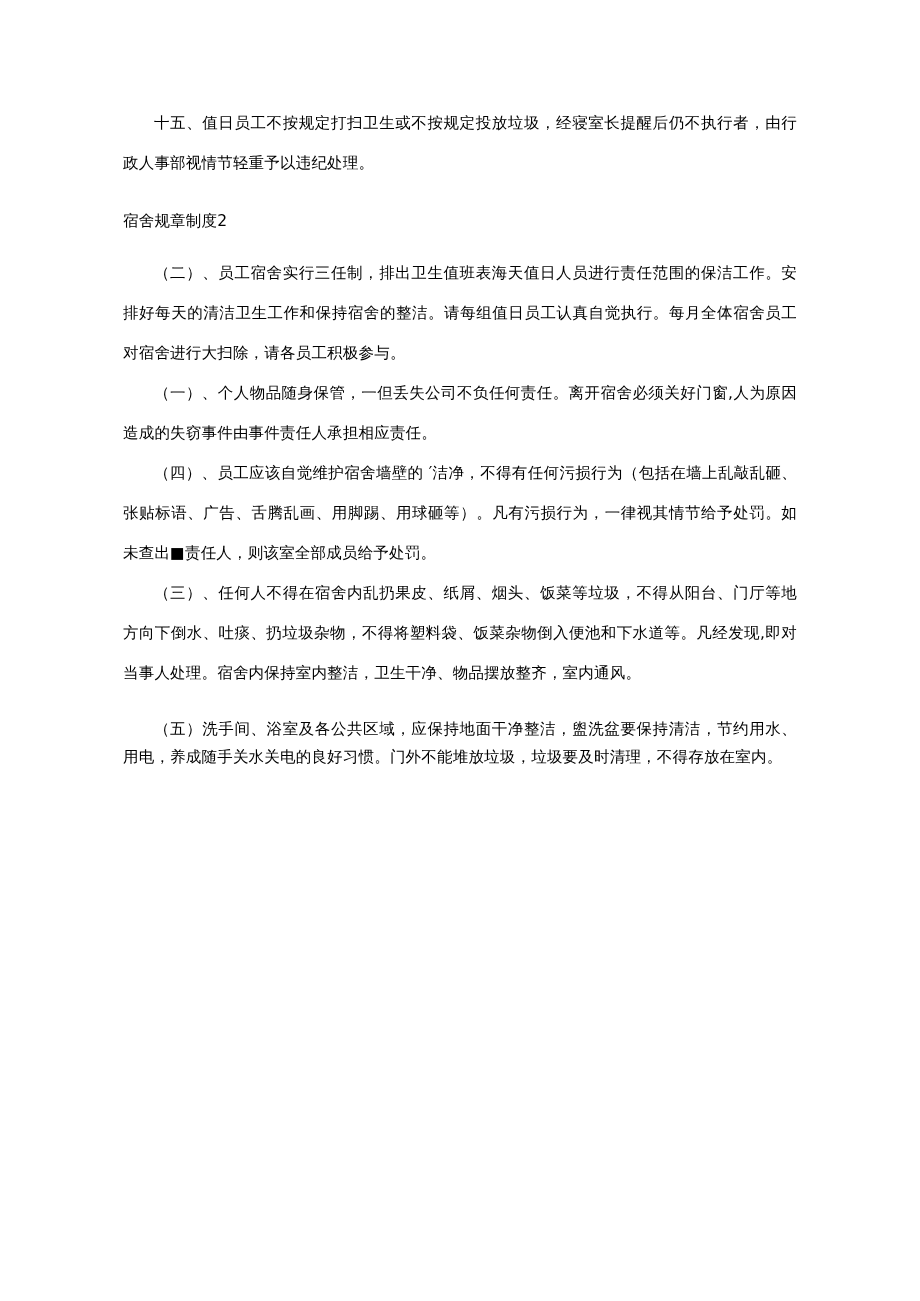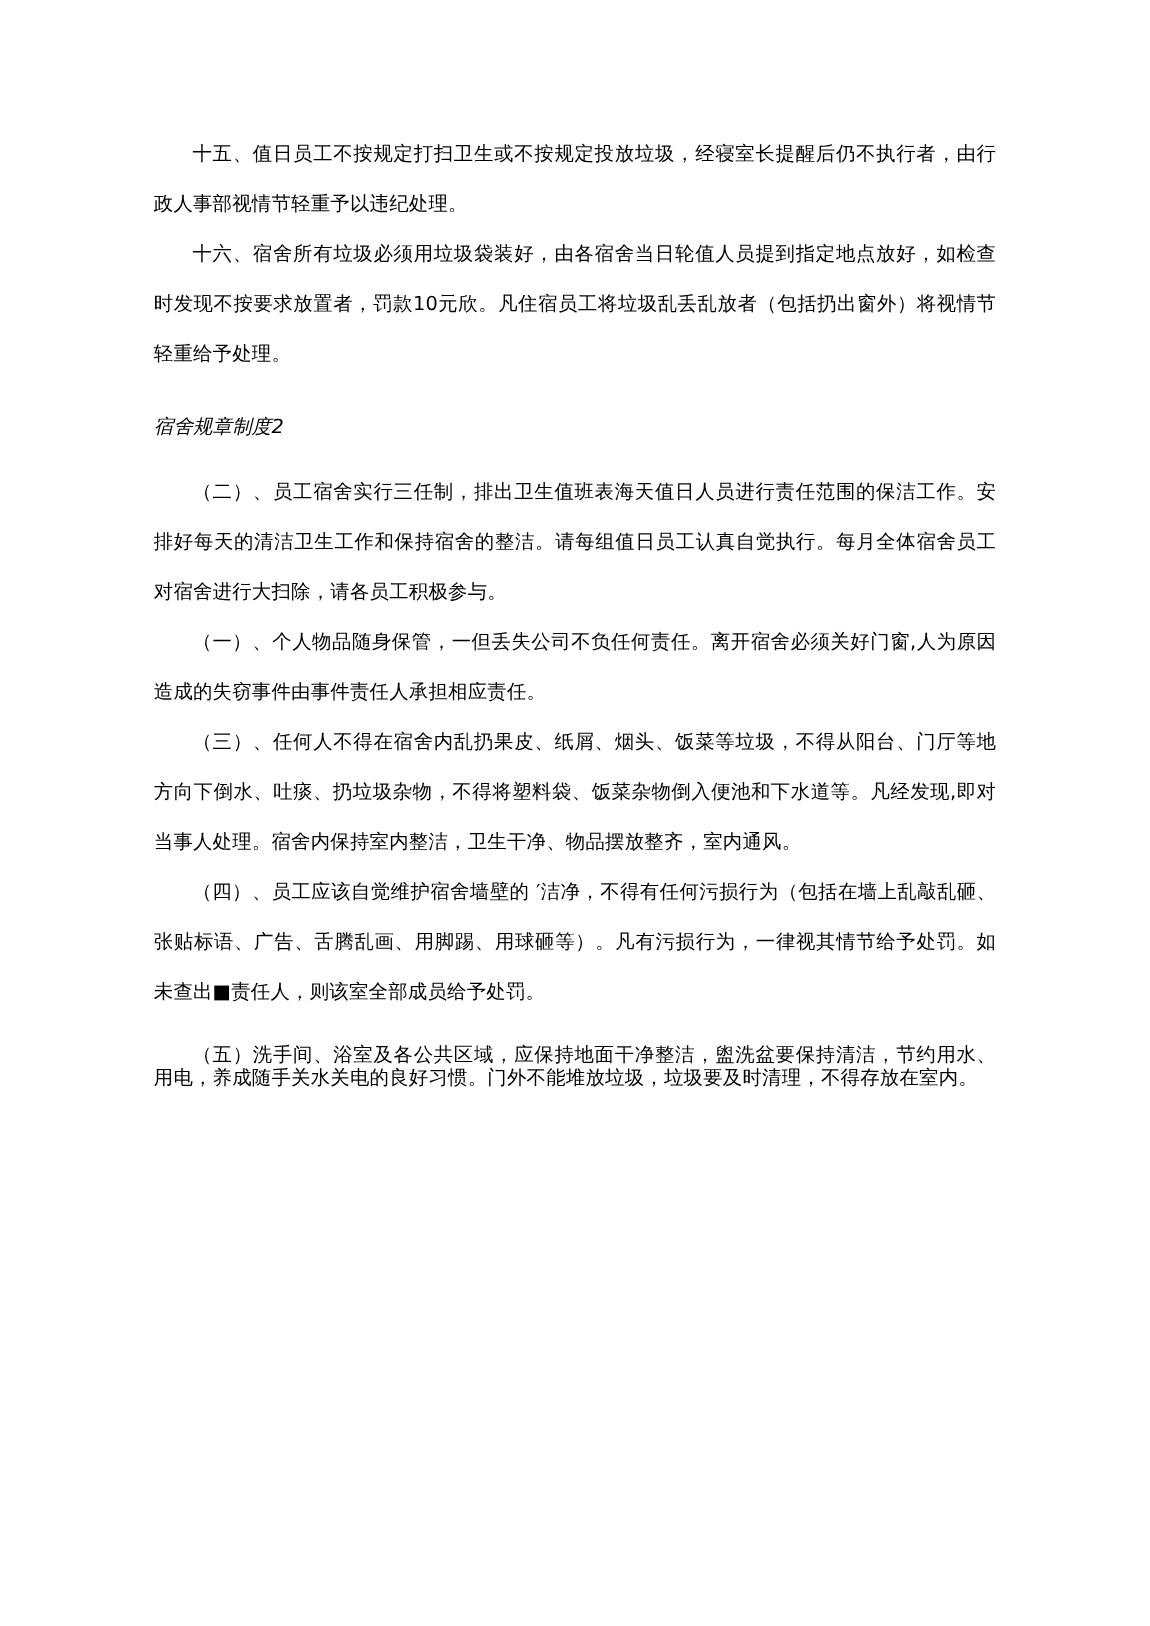--- a/index.html
+++ b/index.html
@@ -37,57 +37,55 @@
     word-break: break-all;
   }
   
   .heading {
     font-size: 15.5px;
     line-height: 40px;
     text-align: left;
     text-indent: 0;
     margin: 0;
     letter-spacing: 0.2px;
-    font-style: italic;
   }
   
   .para.tight {
-    line-height: 18px;
+    line-height: 28px;
   }
   .spacer-top   { height: 103px; }
   .gap-heading  { height: 18px; }
   .gap-after-heading { height: 12px; }
   .gap-tight    { height: 22px; }
 </style>
 </head>
 <body>
 
 <div class="page">
   <div class="text-column">
 
     <div class="spacer-top"></div>
 
     <p class="para">十五、值日员工不按规定打扫卫生或不按规定投放垃圾，经寝室长提醒后仍不执行者，由行政人事部视情节轻重予以违纪处理。</p>
 
-    <p class="para">十六、宿舍所有垃圾必须用垃圾袋装好，由各宿舍当日轮值人员提到指定地点放好，如检查时发现不按要求放置者，罚款10元欣。凡住宿员工将垃圾乱丢乱放者（包括扔出窗外）将视情节轻重给予处理。</p>
 
 
 
     <div class="gap-heading"></div>
 
     <p class="heading">宿舍规章制度2</p>
 
     <div class="gap-after-heading"></div>
 
     <p class="para">（二）、员工宿舍实行三任制，排出卫生值班表海天值日人员进行责任范围的保洁工作。安排好每天的清洁卫生工作和保持宿舍的整洁。请每组值日员工认真自觉执行。每月全体宿舍员工对宿舍进行大扫除，请各员工积极参与。</p>
 
     <p class="para">（一）、个人物品随身保管，一但丢失公司不负任何责任。离开宿舍必须关好门窗,人为原因造成的失窃事件由事件责任人承担相应责任。</p>
 
+    <p class="para">（四）、员工应该自觉维护宿舍墙壁的 ′洁净，不得有任何污损行为（包括在墙上乱敲乱砸、张贴标语、广告、舌腾乱画、用脚踢、用球砸等）。凡有污损行为，一律视其情节给予处罚。如未查出■责任人，则该室全部成员给予处罚。</p>
+
     <p class="para">（三）、任何人不得在宿舍内乱扔果皮、纸屑、烟头、饭菜等垃圾，不得从阳台、门厅等地方向下倒水、吐痰、扔垃圾杂物，不得将塑料袋、饭菜杂物倒入便池和下水道等。凡经发现,即对当事人处理。宿舍内保持室内整洁，卫生干净、物品摆放整齐，室内通风。</p>
-
-    <p class="para">（四）、员工应该自觉维护宿舍墙壁的 ′洁净，不得有任何污损行为（包括在墙上乱敲乱砸、张贴标语、广告、舌腾乱画、用脚踢、用球砸等）。凡有污损行为，一律视其情节给予处罚。如未查出■责任人，则该室全部成员给予处罚。</p>
 
     <div class="gap-tight"></div>
 
     <p class="para tight">（五）洗手间、浴室及各公共区域，应保持地面干净整洁，盥洗盆要保持清洁，节约用水、用电，养成随手关水关电的良好习惯。门外不能堆放垃圾，垃圾要及时清理，不得存放在室内。</p>
 
   </div>
 </div>
 
 </body></html>

